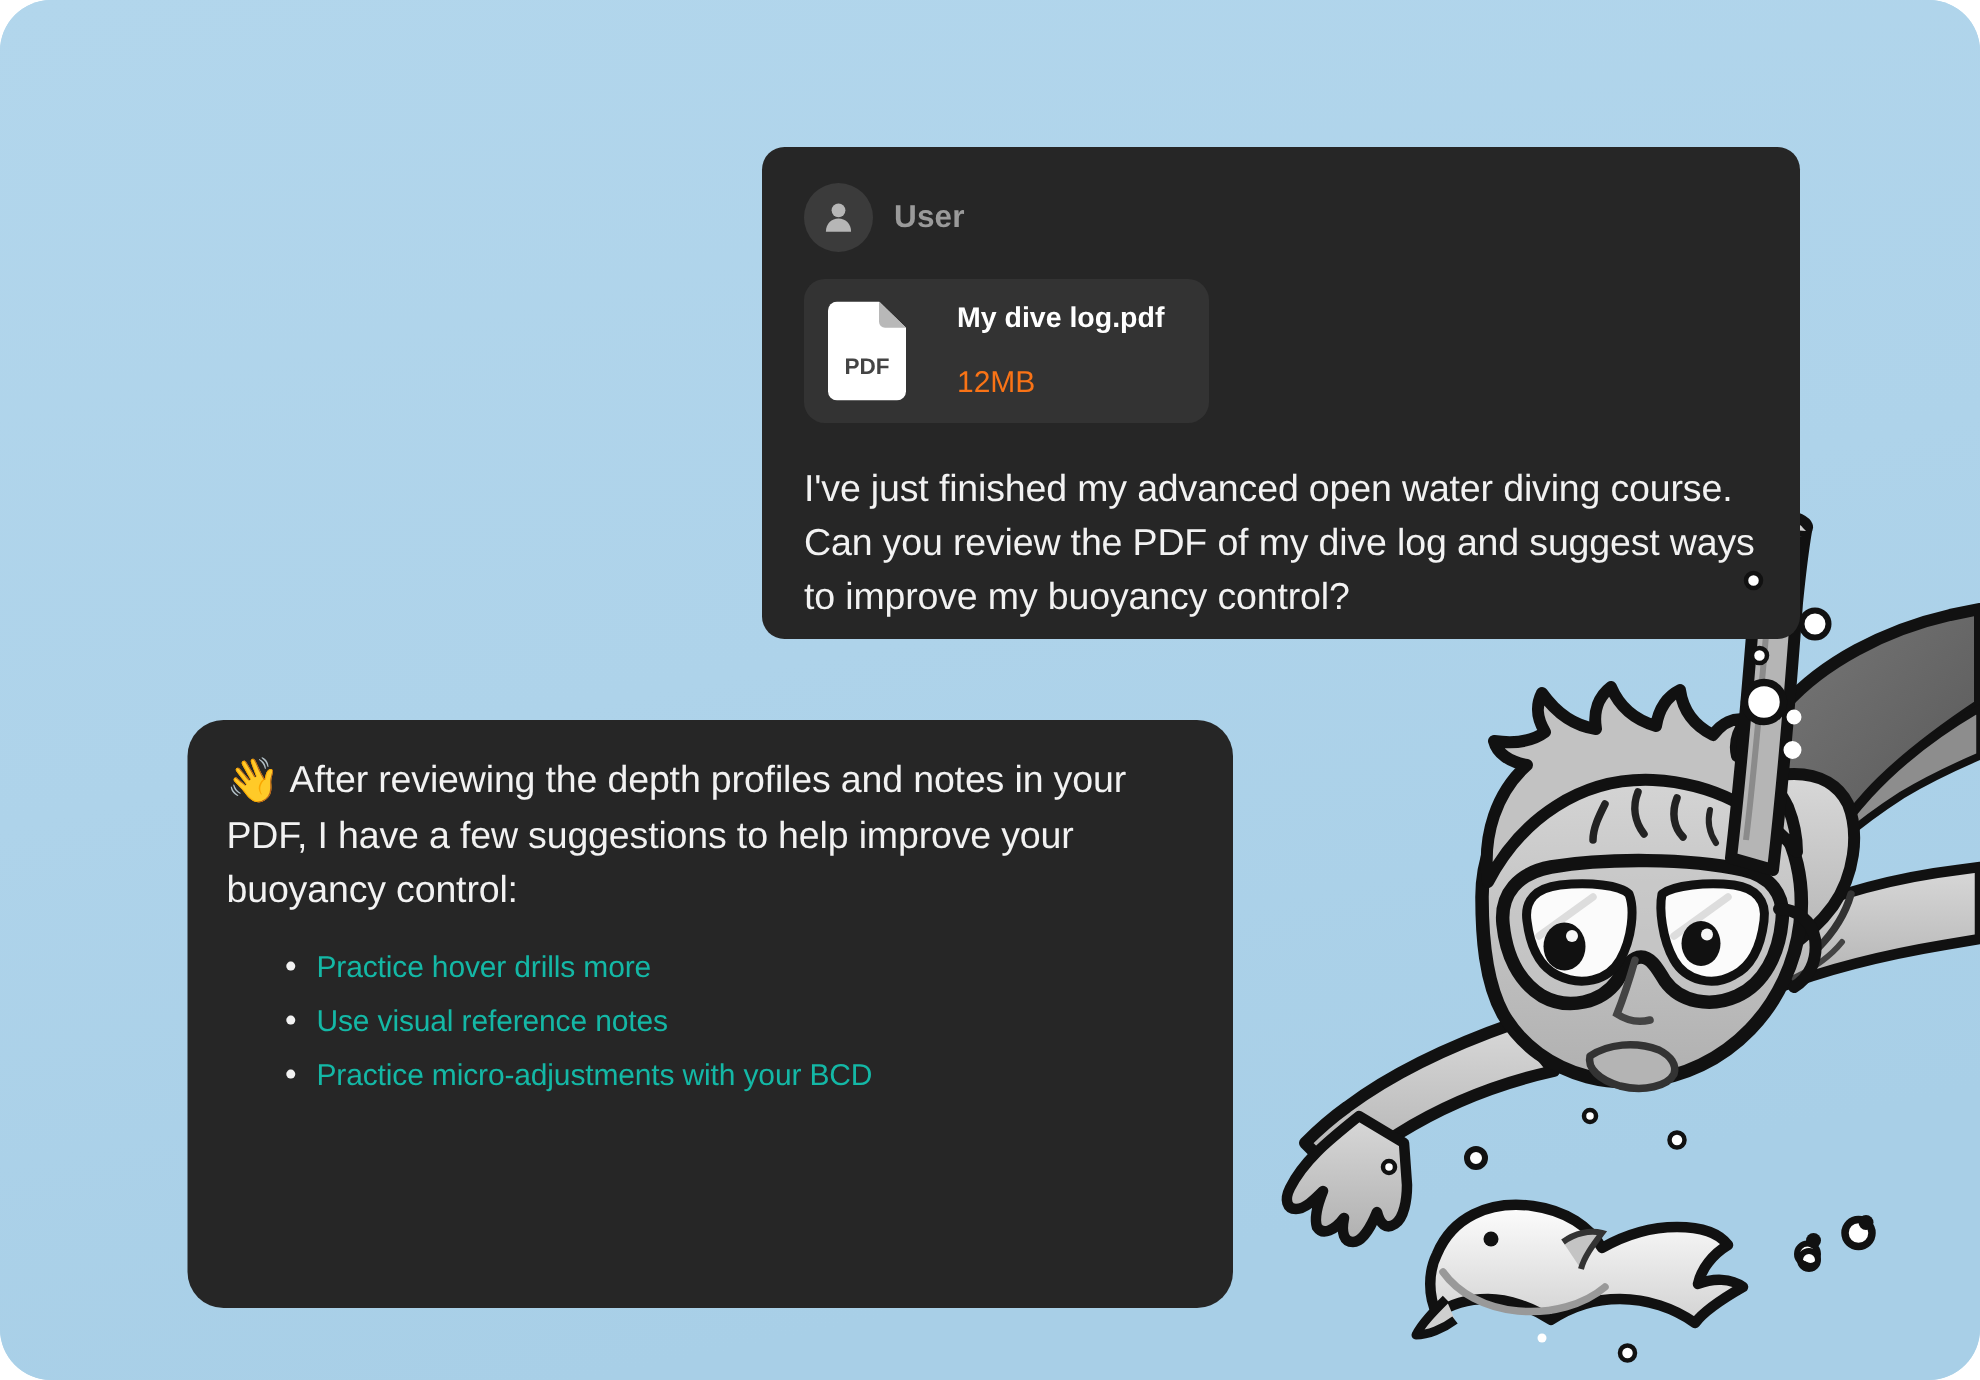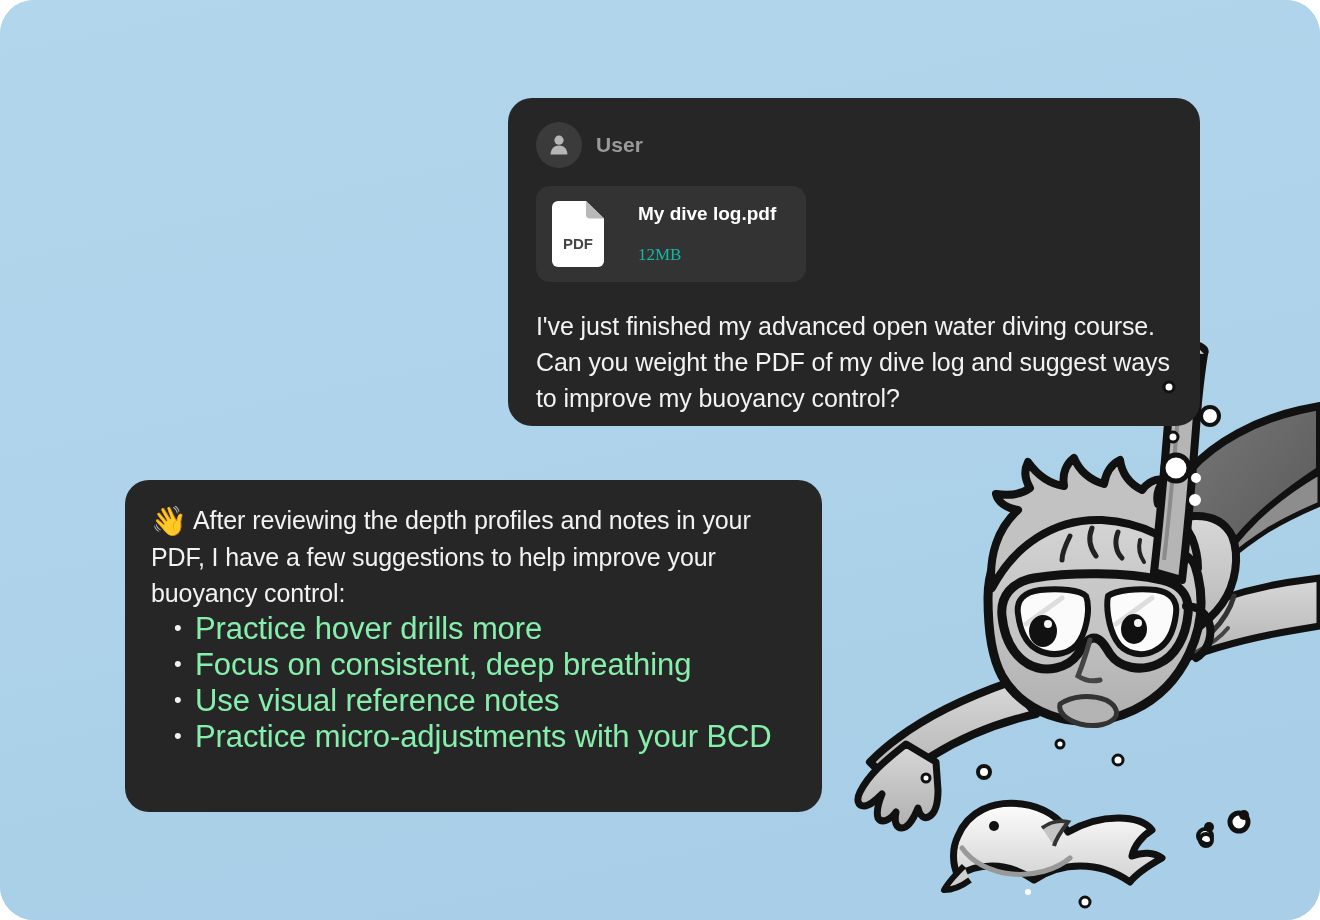--- a/index.html
+++ b/index.html
@@ -39,27 +39,28 @@
     border-radius: 24px;
     box-sizing: border-box;
   }
 
   #user-bubble {
     left: 508px;
     top: 98px;
     width: 692px;
     height: 328px;
     padding: 24px 28px 26px 28px;
+    border-radius: 15px;
   }
 
   #assistant-bubble {
     left: 125px;
     top: 480px;
     width: 697px;
-    height: 332px;
+    height: 392px;
     padding: 22px 28px 24px 26px;
   }
 
   
   .user-header {
     display: flex;
     align-items: center;
     gap: 14px;
     height: 46px;
   }
@@ -108,23 +109,22 @@
     gap: 20px;
     min-width: 0;
   }
   .file-name {
     color: #ffffff;
     font-size: 19px;
     font-weight: bold;
     white-space: nowrap;
   }
   .file-size {
-    color: #14b8a6;
-    font-size: 17px;
-    font-family: Liberation Serif, serif;
+    color: #f97316;
+    font-size: 20px;
   }
 
   
   .user-text {
     margin-top: 26px;
     color: #f2f2f2;
     font-size: 25px;
     line-height: 36px;
     letter-spacing: -0.1px;
   }
@@ -135,25 +135,25 @@
     line-height: 36px;
     letter-spacing: -0.1px;
     margin: 0;
   }
   .wave-emoji {
     font-size: 29px;
     margin-right: 6px;
     vertical-align: -2px;
   }
   .suggestion-list {
-    margin: 0;
+    margin: 16px;
     padding: 0 0 0 44px;
     list-style: none;
-    color: #86efac;
-    font-size: 31px;
+    color: #14b8a6;
+    font-size: 20px;
     line-height: 36px;
     letter-spacing: -0.1px;
   }
   .suggestion-list li {
     position: relative;
   }
   .suggestion-list li::before {
     content: "•";
     position: absolute;
     left: -21px;
@@ -330,29 +330,28 @@
           <path d="M34 0 L52 17.5 L38 17.5 A4 4 0 0 1 34 13.5 Z" fill="#b8b8b8"></path>
           <text x="26" y="48" text-anchor="middle" font-family="Liberation Sans, sans-serif" font-size="15" font-weight="bold" fill="#444444">PDF</text>
         </svg>
       </div>
       <div class="file-meta">
         <span class="file-name">My dive log.pdf</span>
         <span class="file-size">12MB</span>
       </div>
     </div>
 
-    <div class="user-text">I've just finished my advanced open water diving course. Can you weight the PDF of my dive log and suggest ways to improve my buoyancy control?</div>
+    <div class="user-text">I've just finished my advanced open water diving course. Can you review the PDF of my dive log and suggest ways to improve my buoyancy control?</div>
   </div>
 
   <div class="bubble" id="assistant-bubble">
     <p class="assistant-text"><span class="wave-emoji">👋</span><span>After reviewing the depth profiles and notes in your PDF, I have a few suggestions to help improve your buoyancy control:</span></p>
 
     <ul class="suggestion-list">
       <li>Practice hover drills more</li>
-      <li>Focus on consistent, deep breathing</li>
       <li>Use visual reference notes</li>
       <li>Practice micro-adjustments with your BCD</li>
     </ul>
   </div>
 
   <svg id="bubbles-front" viewBox="0 0 1320 920" width="1320" height="920" aria-hidden="true">
     <circle cx="1169" cy="387" r="5" fill="#ffffff" stroke="#111111" stroke-width="3"></circle>
   </svg>
 
 </div>

